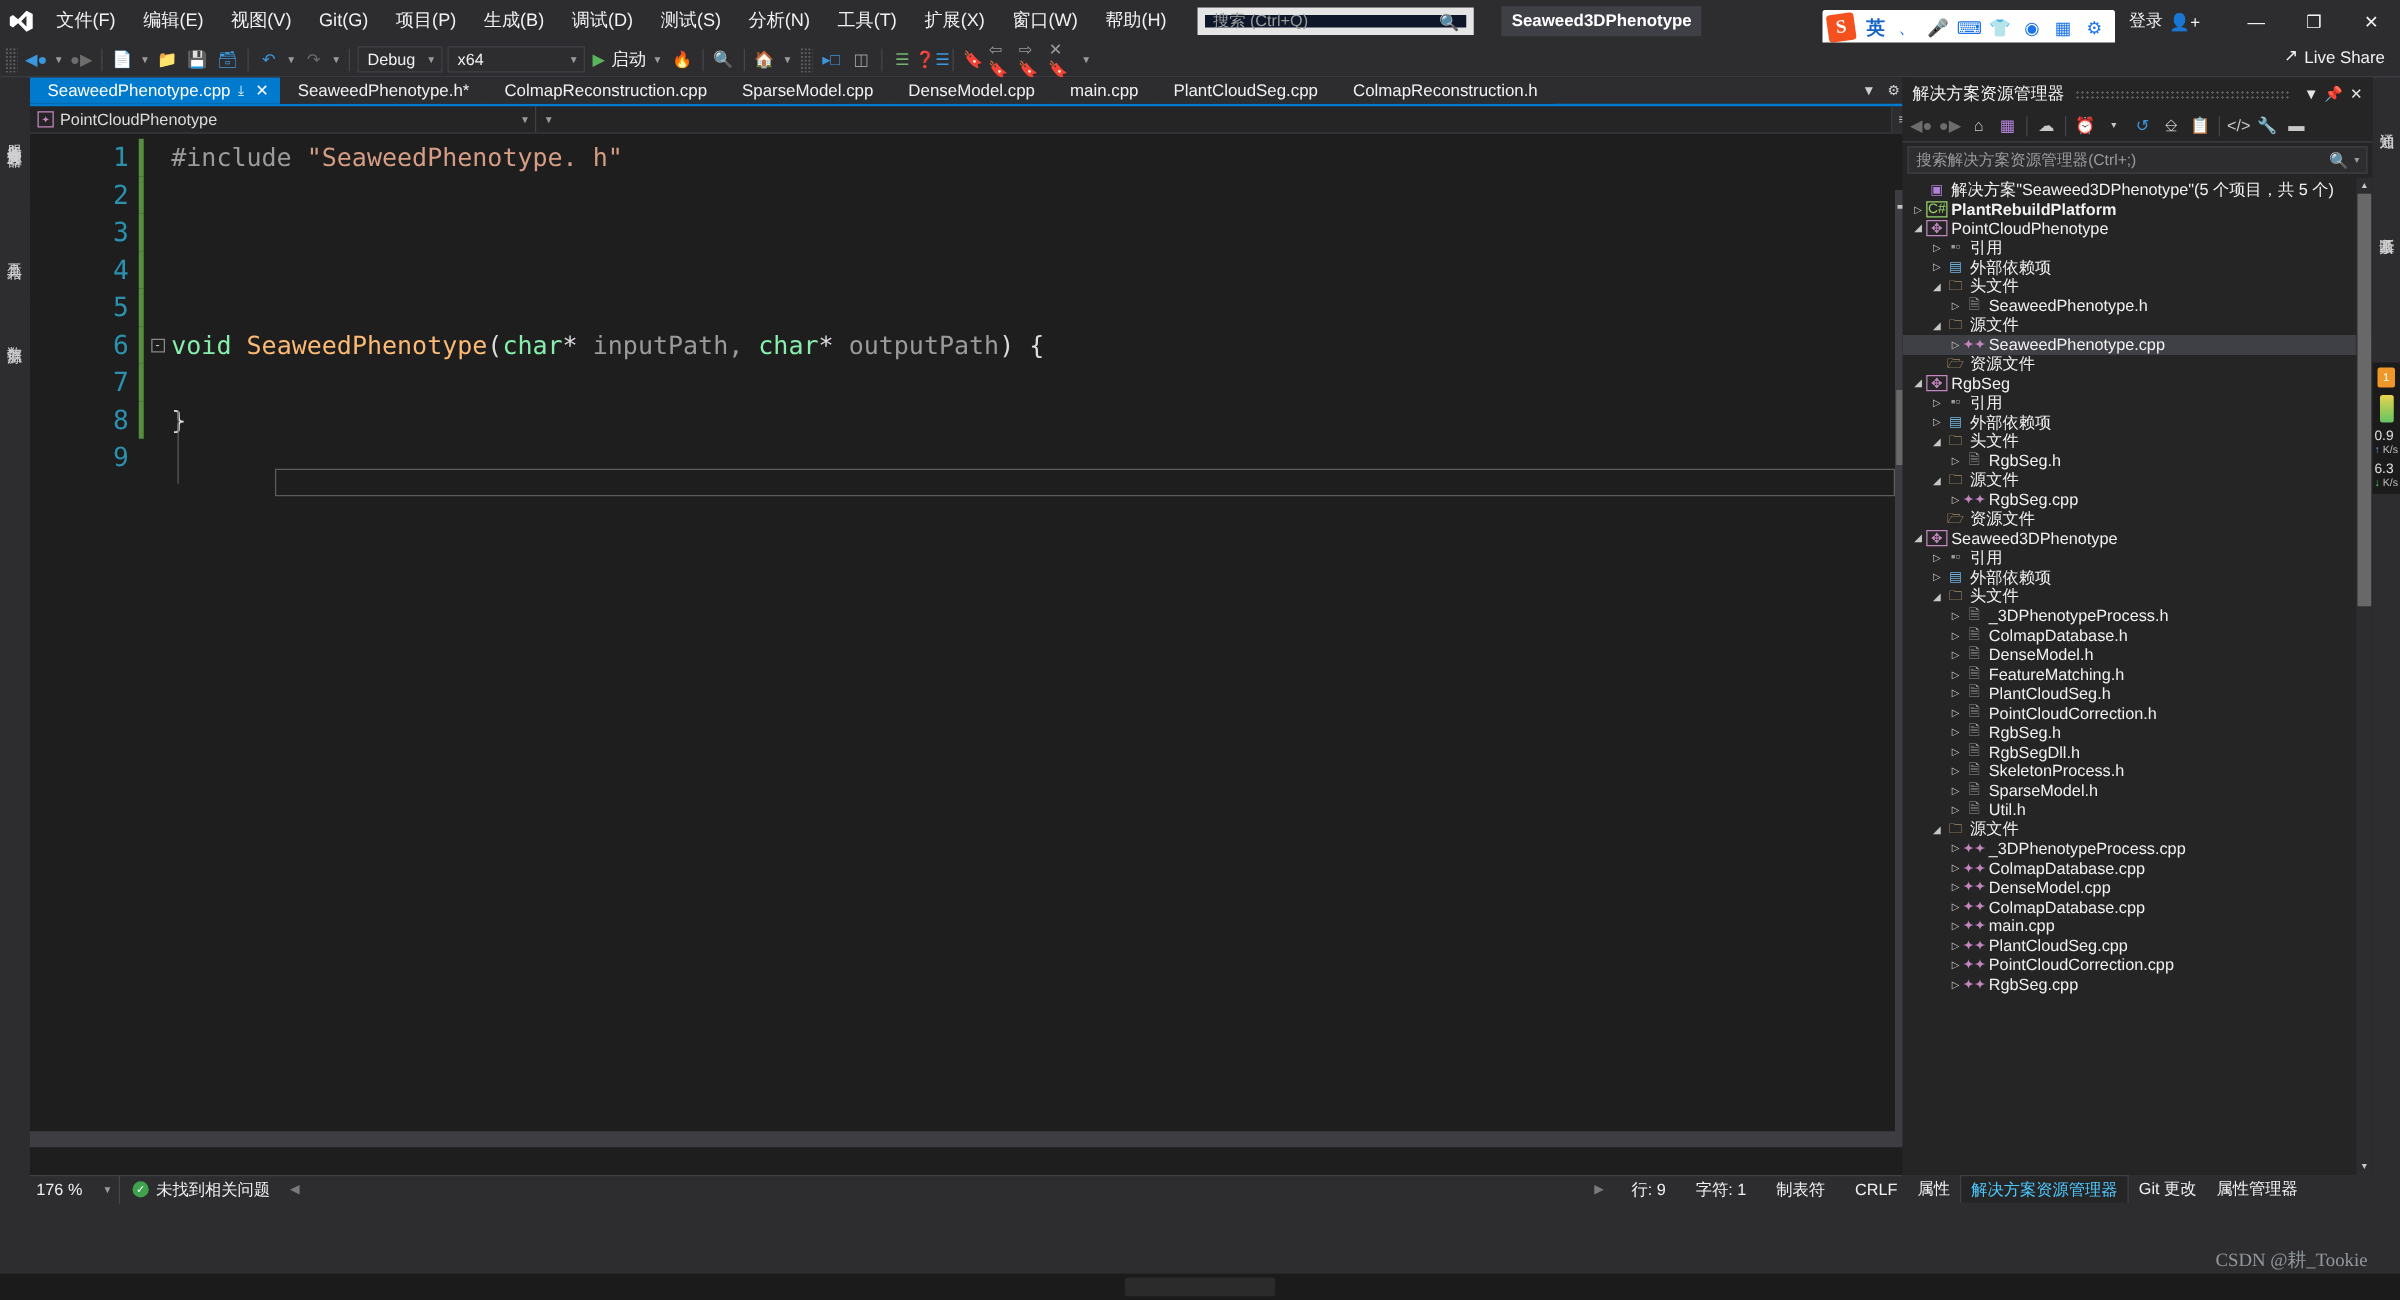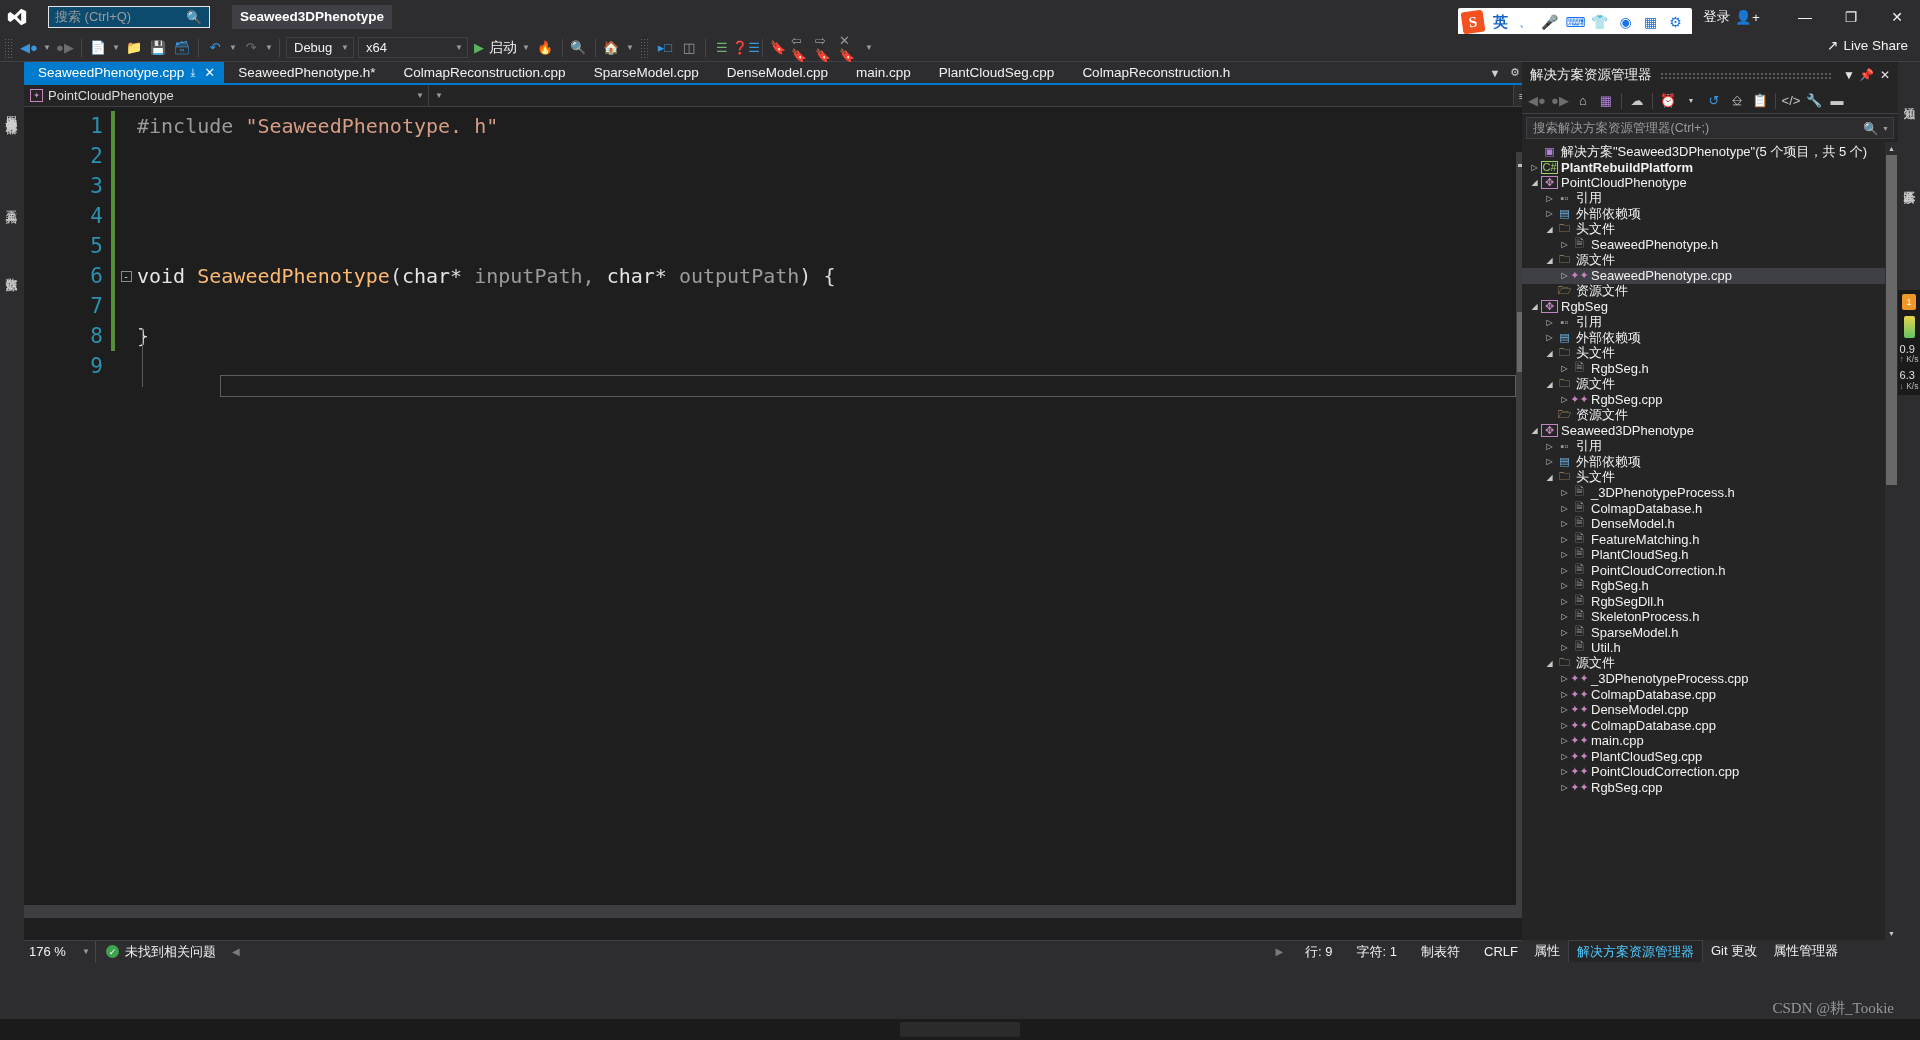--- a/index.html
+++ b/index.html
@@ -18,22 +18,22 @@
     background: #2d2d30; display: flex; align-items: center;
   }
   .vs-logo { width: 34px; height: 34px; display: flex; align-items: center; justify-content: center; }
   .vs-logo svg { width: 20px; height: 20px; }
   .menu { display: flex; align-items: center; height: 34px; }
   .menu-item {
     padding: 0 11px; height: 34px; line-height: 34px; font-size: 14.5px;
     color: #f1f1f1; white-space: nowrap; cursor: default;
   }
   .qsearch {
-    margin-left: 14px; width: 162px; height: 22px; background: #0c4a6e;
-    border: 1px solid #e5e5e5; display: flex; align-items: center;
+    margin-left: 14px; width: 221px; height: 22px; background: #0f172a;
+    border: 6px solid #e5e5e5; display: flex; align-items: center;
     padding: 0 6px; font-size: 13px; color: #9b9b9b;
   }
   .qsearch .ph { flex: 1; }
   .qsearch .mag { font-size: 13px; color: #d0d0d0; }
   .soln-chip {
     margin-left: 22px; height: 24px; line-height: 24px; padding: 0 8px;
     background: #3f3f46; color: #fff; font-size: 13.5px; font-weight: bold;
     white-space: nowrap;
   }
 
@@ -171,21 +171,21 @@
   .fold .box {
     width: 11px; height: 11px; border: 1px solid #8a8a8a; color: #cfcfcf;
     font-size: 10px; line-height: 9px; text-align: center; font-family: "DejaVu Sans Mono", monospace;
   }
   .codetext {
     font-family: "DejaVu Sans Mono", monospace; font-size: 20px; white-space: pre;
     line-height: 30px;
   }
   .c-pre { color: #9b9b9b; }
   .c-str { color: #d69d85; }
-  .c-kw  { color: #e5e5e5; }
+  .c-kw  { color: #86efac; }
   .c-fn  { color: #fdba74; }
   .c-plain { color: #dcdcdc; }
   .c-param { color: #9b9b9b; }
   .brace-line { position: absolute; left: 118px; width: 1px; background: #5a5a5a; }
   .cursor-line {
     position: absolute; left: 196px; right: 14px; height: 22px;
     border: 1px solid #5c5c5c; background: #1e1e1e;
   }
   .vscroll-code {
     position: absolute; right: 0; top: 45px; width: 14px; bottom: 0; background: #3e3e42;
@@ -328,20 +328,35 @@
 <body>
 
 <div class="app">
 
   <div class="titlebar">
     <div class="vs-logo">
       <svg viewBox="0 0 24 24">
           <path d="M17 2 L23 5 L23 19 L17 22 L9 14 L4 18 L1 16 L1 8 L4 6 L9 10 Z M17 7 L12 12 L17 17 Z" fill="#ffffff"></path>
         </svg>
     </div>
+    <div class="menu" id="menu-root">
+        <div class="menu-item">文件(F)</div>
+        <div class="menu-item">编辑(E)</div>
+        <div class="menu-item">视图(V)</div>
+        <div class="menu-item">Git(G)</div>
+        <div class="menu-item">项目(P)</div>
+        <div class="menu-item">生成(B)</div>
+        <div class="menu-item">调试(D)</div>
+        <div class="menu-item">测试(S)</div>
+        <div class="menu-item">分析(N)</div>
+        <div class="menu-item">工具(T)</div>
+        <div class="menu-item">扩展(X)</div>
+        <div class="menu-item">窗口(W)</div>
+        <div class="menu-item">帮助(H)</div>
+      </div>
 
     <div class="qsearch">
       <span class="ph">搜索 (Ctrl+Q)</span>
       <span class="mag">🔍</span>
     </div>
 
     <div class="soln-chip">Seaweed3DPhenotype</div>
 
     <div class="login-area">
       <span>登录</span>

